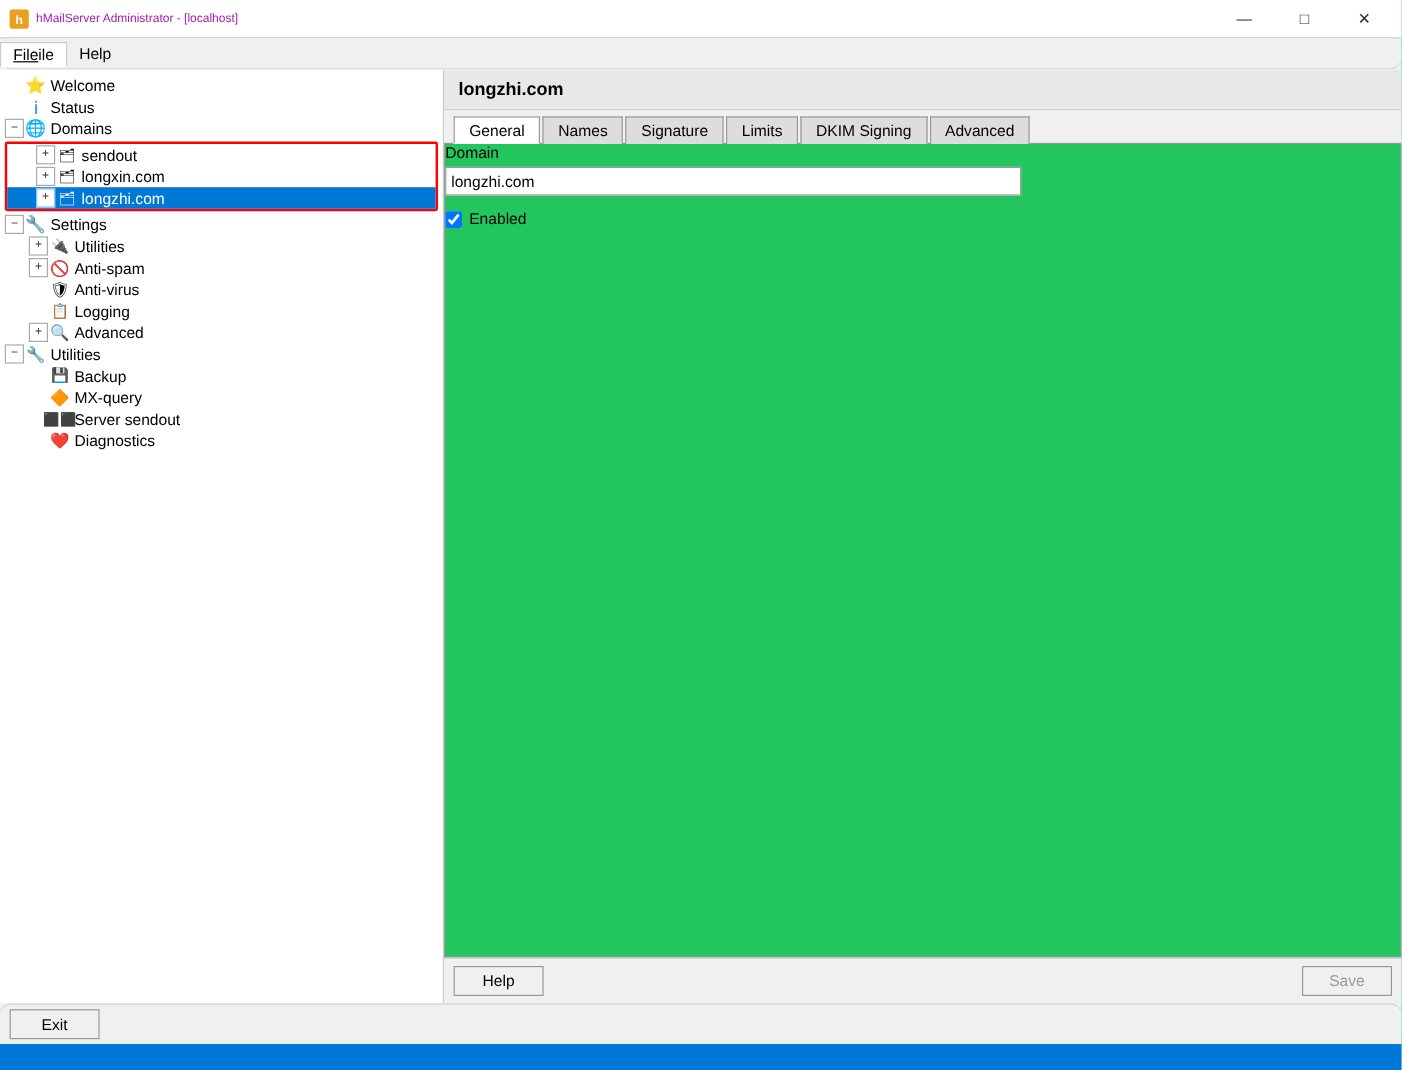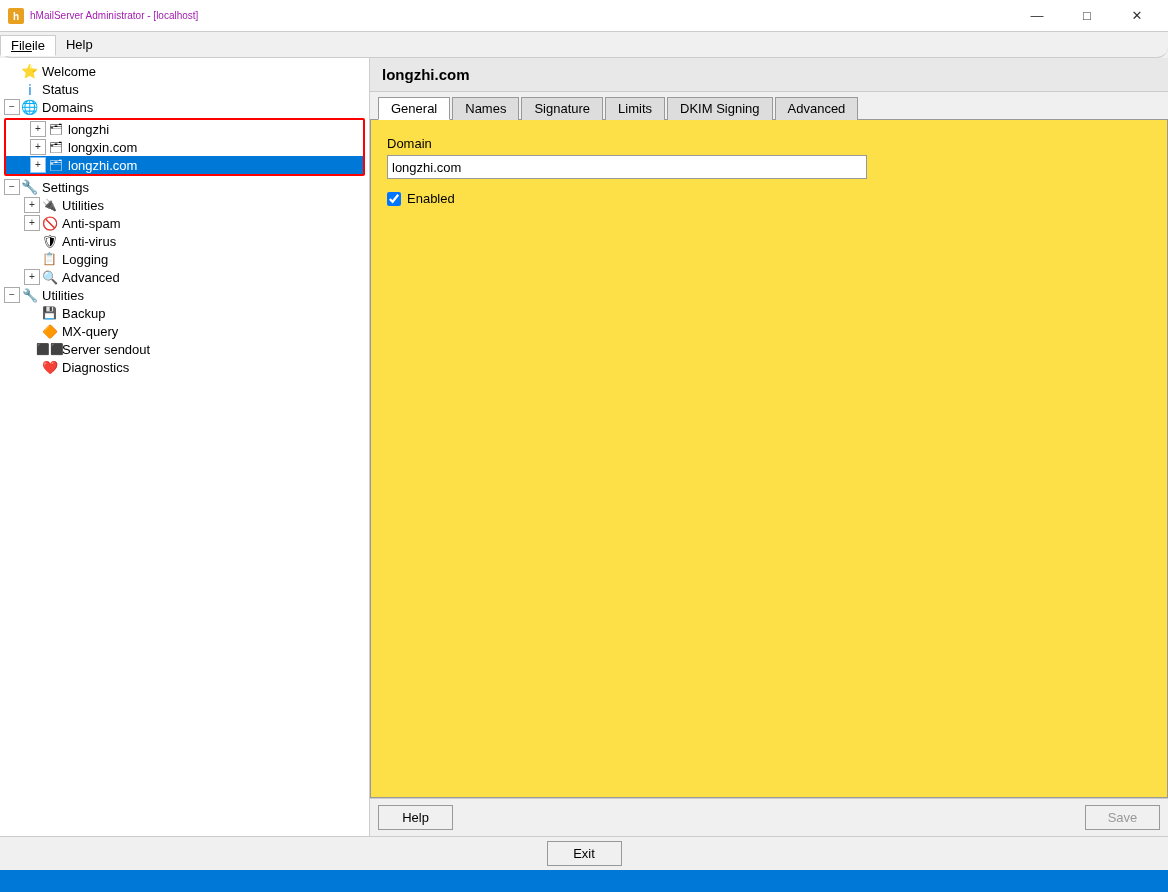--- a/index.html
+++ b/index.html
@@ -193,22 +193,21 @@
     .tab.active {
       background: #fff;
       border-bottom: 1px solid #fff;
       z-index: 1;
       text-align: center;
     }
 
     
     .tab-content {
       flex: 1;
-      background: #fde047;
-      padding: 16px;
+      background: #22c55e;
       border: 1px solid #999;
       border-top: none;
       overflow-y: auto;
     }
 
     .field-label {
       font-size: 13px;
       margin-bottom: 4px;
       color: #000;
     }
@@ -260,25 +259,26 @@
       background: #0078d7;
       display: flex;
       align-items: center;
       padding: 0 8px;
       flex-shrink: 0;
     }
 
     
     .exit-row {
       display: flex;
-      justify-content: center;
+      justify-content: flex-start;
       padding: 4px 8px;
       background: #f0f0f0;
       border-top: 1px solid #ccc;
       flex-shrink: 0;
+      border-radius: 10px;
     }
   </style>
 </head>
 <body>
 
 <div class="title-bar">
   <div class="title-bar-left">
     <div class="title-bar-icon">
       <svg width="16" height="16" viewBox="0 0 16 16">
         <rect x="1" y="1" width="14" height="14" rx="2" fill="#e8a020"></rect>
@@ -325,21 +325,21 @@
       <span class="tree-icon">🌐</span>
       <span class="tree-label">Domains</span>
     </div>
 
     <div class="domain-highlight">
 
       <div class="tree-item">
         <span style="width:20px; display:inline-block;"></span>
         <span class="expand-btn">+</span>
         <span class="tree-icon" style="font-size:11px;">🗂</span>
-        <span class="tree-label">longzhi</span>
+        <span class="tree-label">sendout</span>
       </div>
 
       <div class="tree-item">
         <span style="width:20px; display:inline-block;"></span>
         <span class="expand-btn">+</span>
         <span class="tree-icon" style="font-size:11px;">🗂</span>
         <span class="tree-label">longxin.com</span>
       </div>
 
       <div class="tree-item selected">

